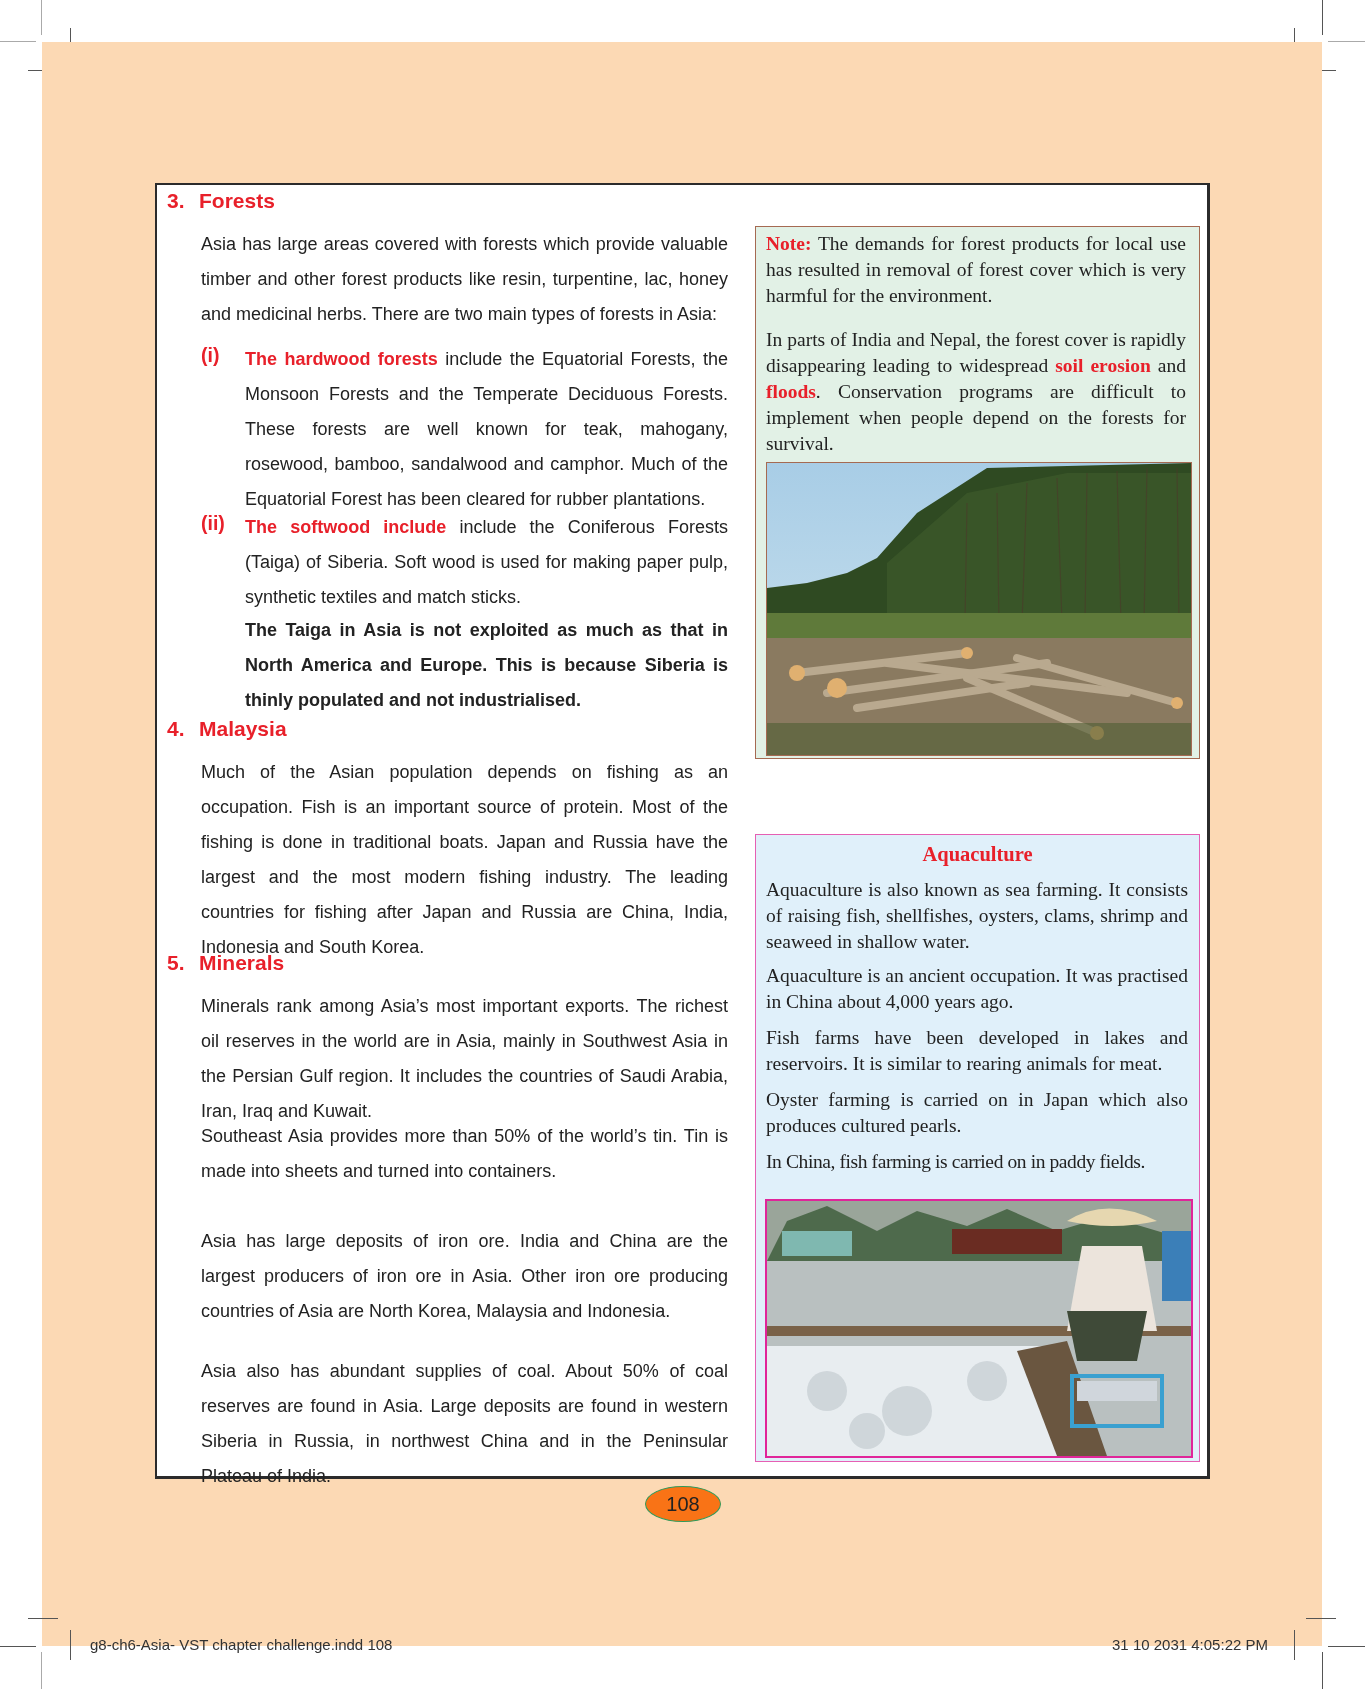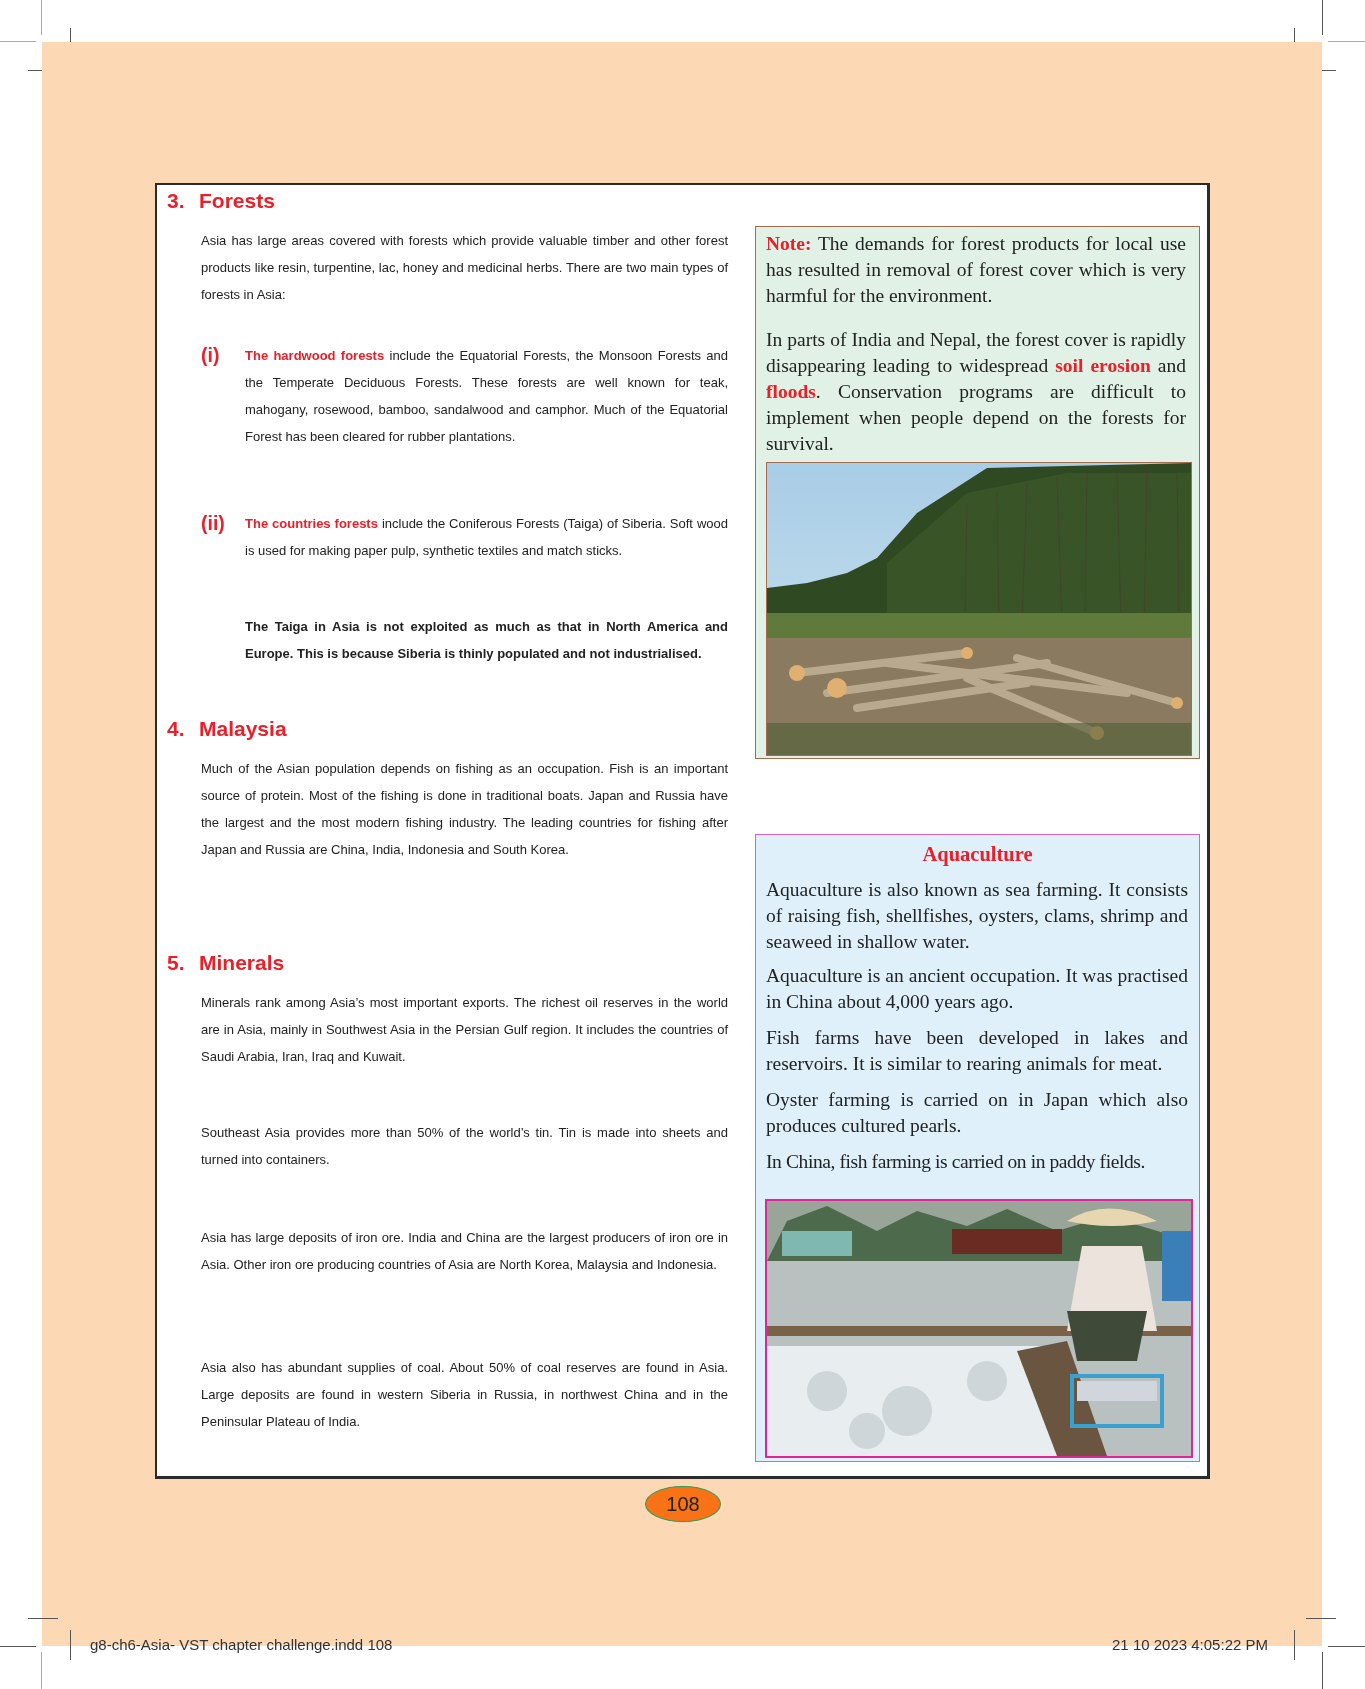--- a/index.html
+++ b/index.html
@@ -3,21 +3,21 @@
 <meta charset="utf-8">
 <style>
   html,body{margin:0;padding:0;background:#ffffff;}
   body{width:1365px;height:1689px;position:relative;overflow:hidden;font-family:"Liberation Sans",sans-serif;}
   .page{position:absolute;left:42px;top:42px;width:1280px;height:1604px;background:#fcd9b4;}
   .crop{position:absolute;background:#555;}
   .crop.light{background:#aaa;}
   .mainbox{position:absolute;left:155px;top:183px;width:1050px;height:1291px;background:#fff;border:2px solid #2b2b2b;border-right-width:3px;border-bottom-width:3px;}
   .h{position:absolute;color:#e8202a;font-weight:bold;font-size:21px;}
   .h .num{display:inline-block;width:32px;}
-  .p{position:absolute;left:44px;width:527px;font-size:13px;line-height:27px;color:#222;text-align:justify;text-align-last:left;}
+  .p{position:absolute;left:44px;width:527px;font-size:18px;line-height:35px;color:#222;text-align:justify;text-align-last:left;}
   .p.li{left:88px;width:483px;}
   .lbl{position:absolute;left:44px;color:#e8202a;font-weight:bold;font-size:19.5px;line-height:26.2px;}
   .red{color:#e8202a;font-weight:bold;}
   .serif{font-family:"Liberation Serif",serif;}
   .note{position:absolute;left:598px;top:41px;width:443px;height:531px;background:#e2f1e6;border:1px solid #a56a52;}
   .note .p{left:10px;width:420px;font-size:19.5px;line-height:26px;color:#222;}
   .photo1{position:absolute;left:10px;top:235px;width:424px;height:292px;border:1px solid #a56a52;overflow:hidden;}
   .aqua{position:absolute;left:598px;top:649px;width:443px;height:626px;background:#e0f0fa;border:1px solid #e65fb3;}
   .aqua .p{left:10px;width:422px;font-size:19.5px;line-height:26px;color:#222;}
   .aqua .title{position:absolute;left:0;width:100%;top:8px;text-align:center;color:#e8202a;font-weight:bold;font-size:20.5px;}
@@ -55,21 +55,21 @@
   </div>
   <div class="p" style="top:42px;">Asia has large areas covered with forests which provide valuable timber and other forest products like resin, turpentine, lac, honey and medicinal herbs. There are two main types of forests in Asia:</div>
 
   <div class="lbl" style="top:157px;">(i)</div>
   <div class="p li" style="top:157px;">
     <span class="red">The hardwood forests</span><span> include the Equatorial Forests, the Monsoon Forests and the Temperate Deciduous Forests. These forests are well known for teak, mahogany, rosewood, bamboo, sandalwood and camphor. Much of the Equatorial Forest has been cleared for rubber plantations.</span>
   </div>
 
   <div class="lbl" style="top:325px;">(ii)</div>
   <div class="p li" style="top:325px;">
-    <span class="red">The countries forests</span><span> include the Coniferous Forests (Taiga) of Siberia. Soft wood is used for making paper pulp, synthetic textiles and match sticks.</span>
+    <span class="red">The softwood include</span><span> include the Coniferous Forests (Taiga) of Siberia. Soft wood is used for making paper pulp, synthetic textiles and match sticks.</span>
   </div>
   <div class="p li" style="top:428px;font-weight:bold;">The Taiga in Asia is not exploited as much as that in North America and Europe. This is because Siberia is thinly populated and not industrialised.</div>
 
   <div class="h" style="left:10px;top:532px;">
     <span class="num">4.</span><span>Malaysia</span>
   </div>
   <div class="p" style="top:570px;">Much of the Asian population depends on fishing as an occupation. Fish is an important source of protein. Most of the fishing is done in traditional boats. Japan and Russia have the largest and the most modern fishing industry. The leading countries for fishing after Japan and Russia are China, India, Indonesia and South Korea.</div>
 
   <div class="h" style="left:10px;top:766px;">
     <span class="num">5.</span><span>Minerals</span>
@@ -160,13 +160,13 @@
         <rect x="395" y="30" width="29" height="70" fill="#3b7fb8"></rect>
       </svg>
     </div>
   </div>
 
 </div>
 
 <div class="pagenum">108</div>
 
 <div class="footer" style="left:90px;">g8-ch6-Asia- VST chapter challenge.indd   108</div>
-<div class="footer" style="right:97px;">21 10 2023   4:05:22 PM</div>
+<div class="footer" style="right:97px;">31 10 2031   4:05:22 PM</div>
 
 </body></html>

